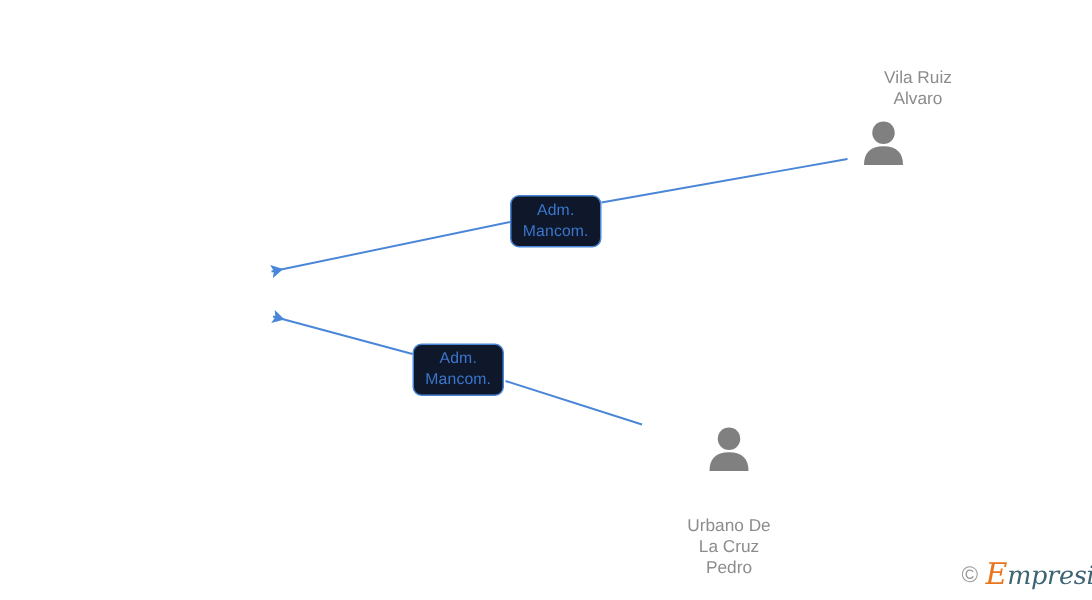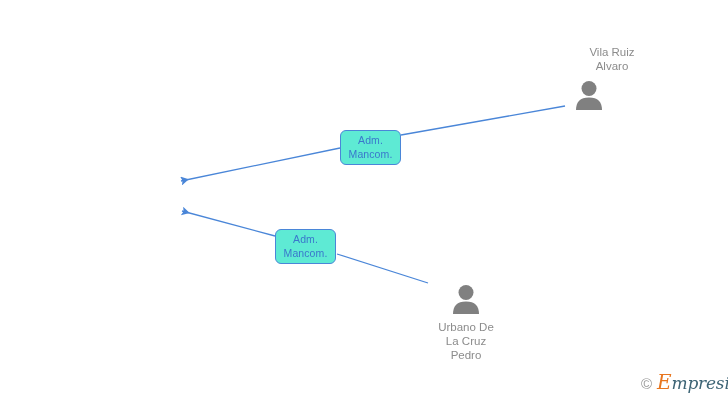--- a/index.html
+++ b/index.html
@@ -62,34 +62,35 @@
   .company-icon { display: block; }
 
   
   #node-person-1 {
     left: 519px;
     top: 45px;
   }
   #node-person-1 .person-label { margin-bottom: 7px; margin-left: 46px; }
 
   #node-person-2 {
-    left: 396px;
+    left: 416px;
     top: 284px;
+    gap: 24px;
   }
   #node-person-2 .person-label { margin-top: 6px; }
 
   .person-icon { display: block; }
 
   
   .edge-label {
     position: absolute;
     box-sizing: border-box;
     border: 1.3px solid #4a86d8;
     border-radius: 6px;
-    background: #5eead4;
+    background: #0f172a;
     color: #3a77cc;
     font-size: 10.5px;
     line-height: 14px;
     text-align: center;
     padding: 2px 7px 3px 7px;
     white-space: pre-line;
     letter-spacing: 0.1px;
   }
 
   #edge-label-1 {

